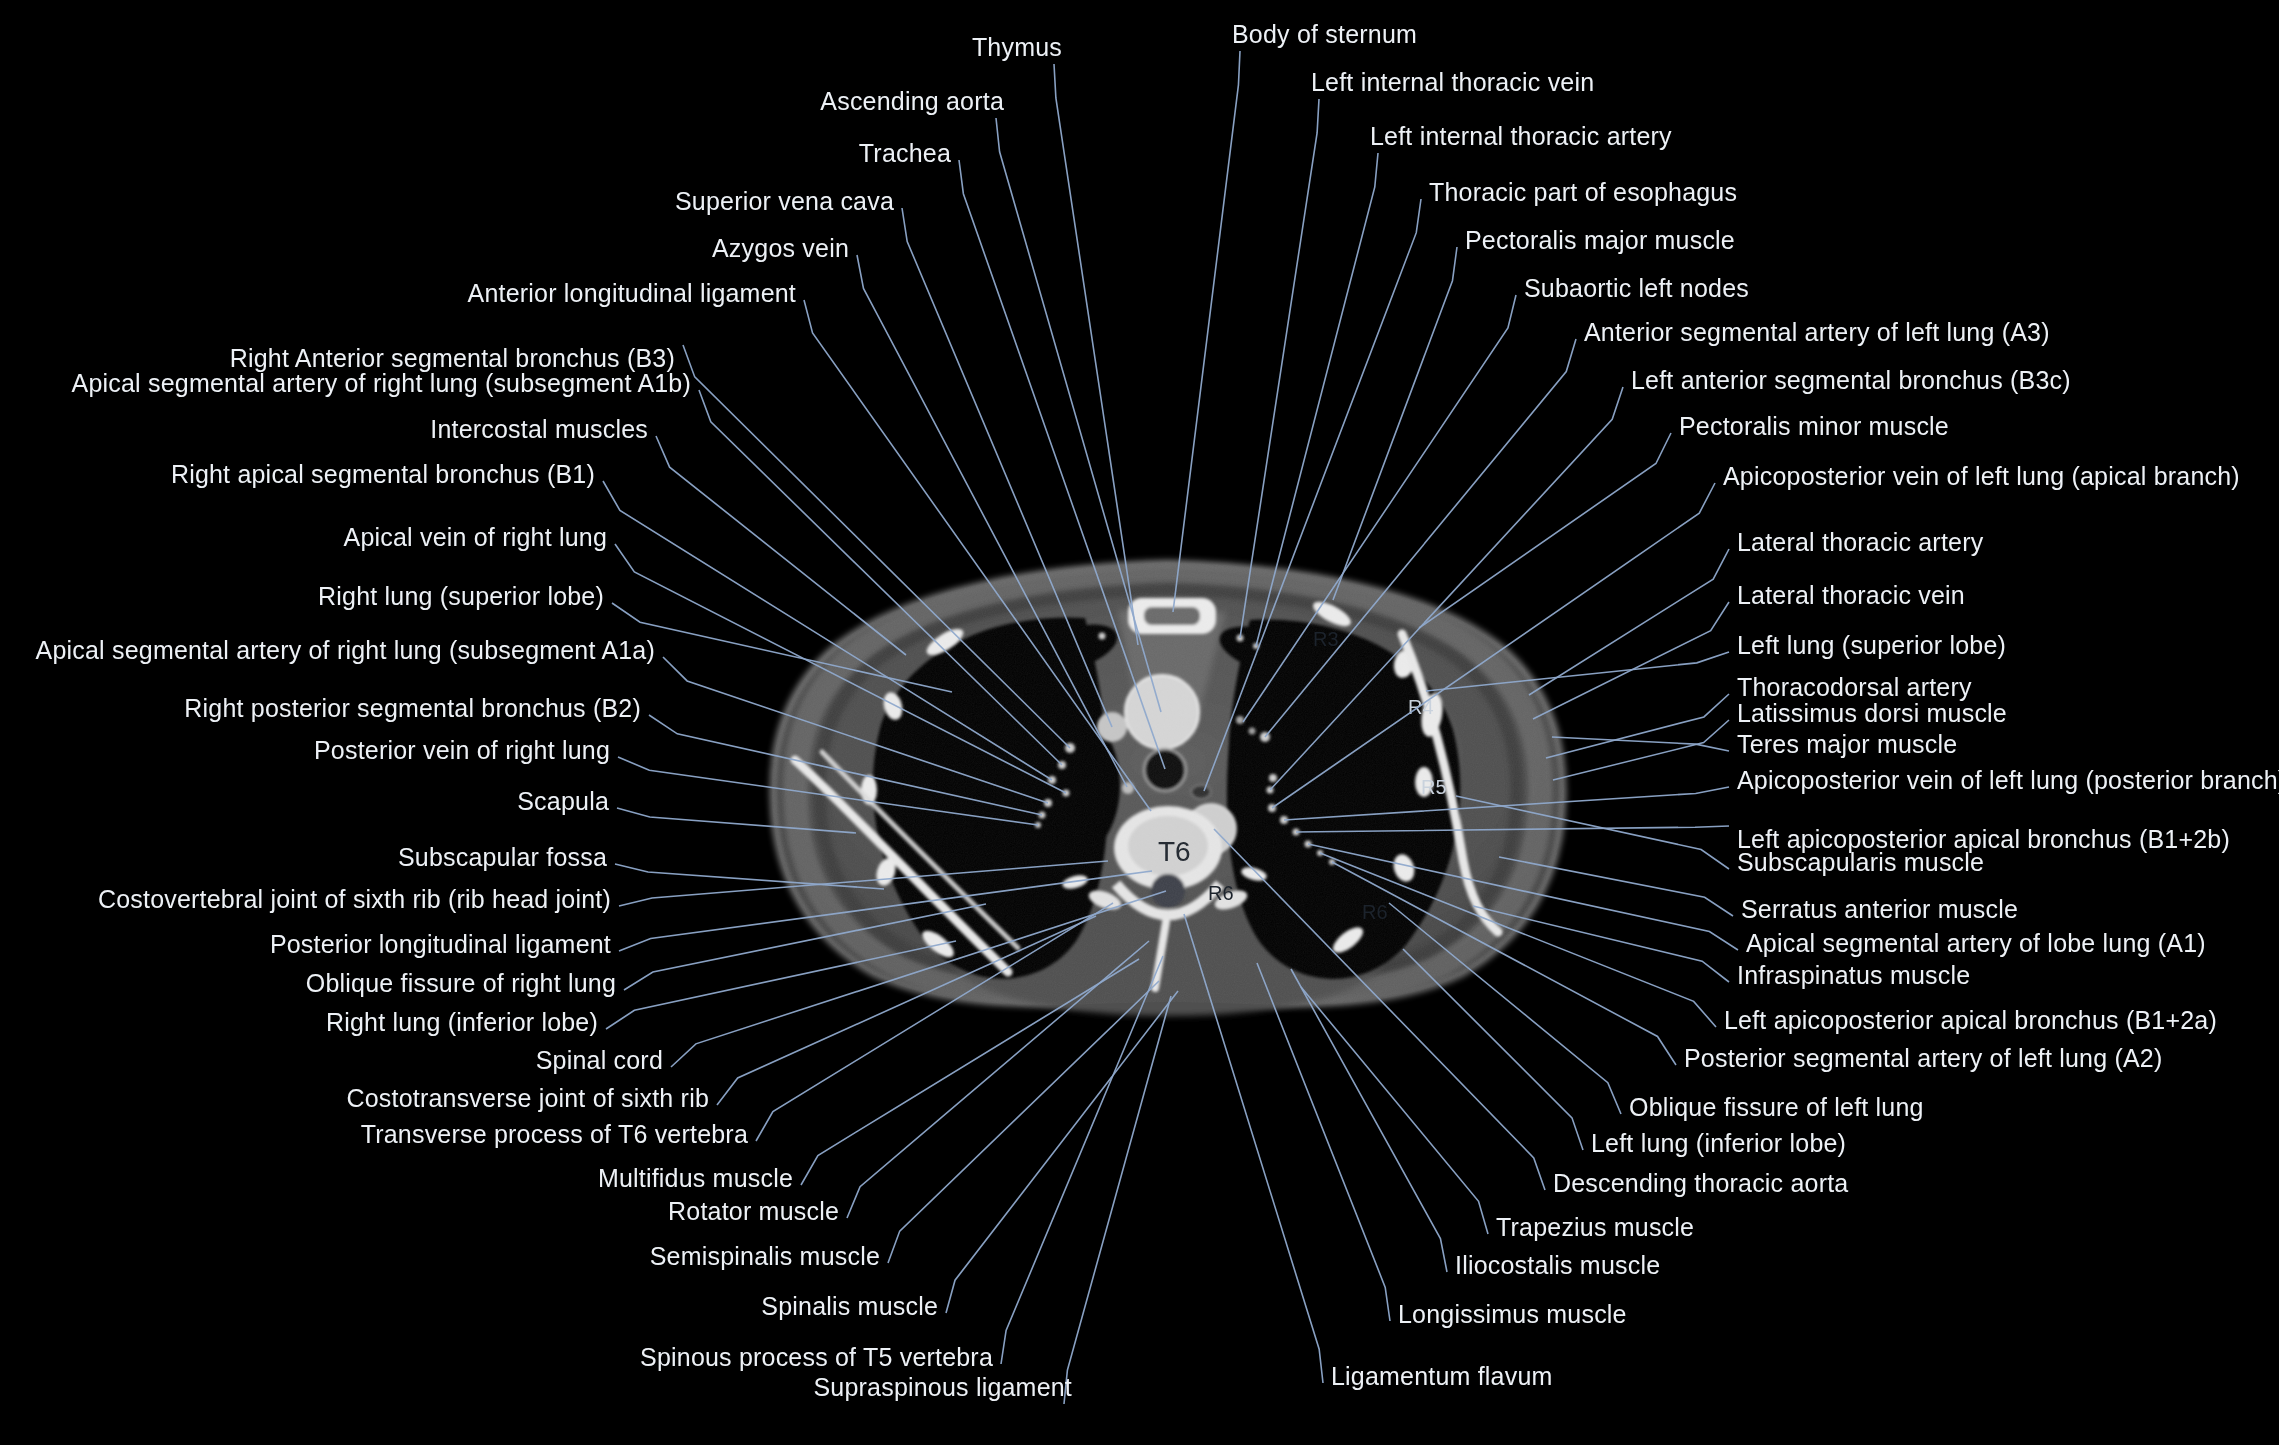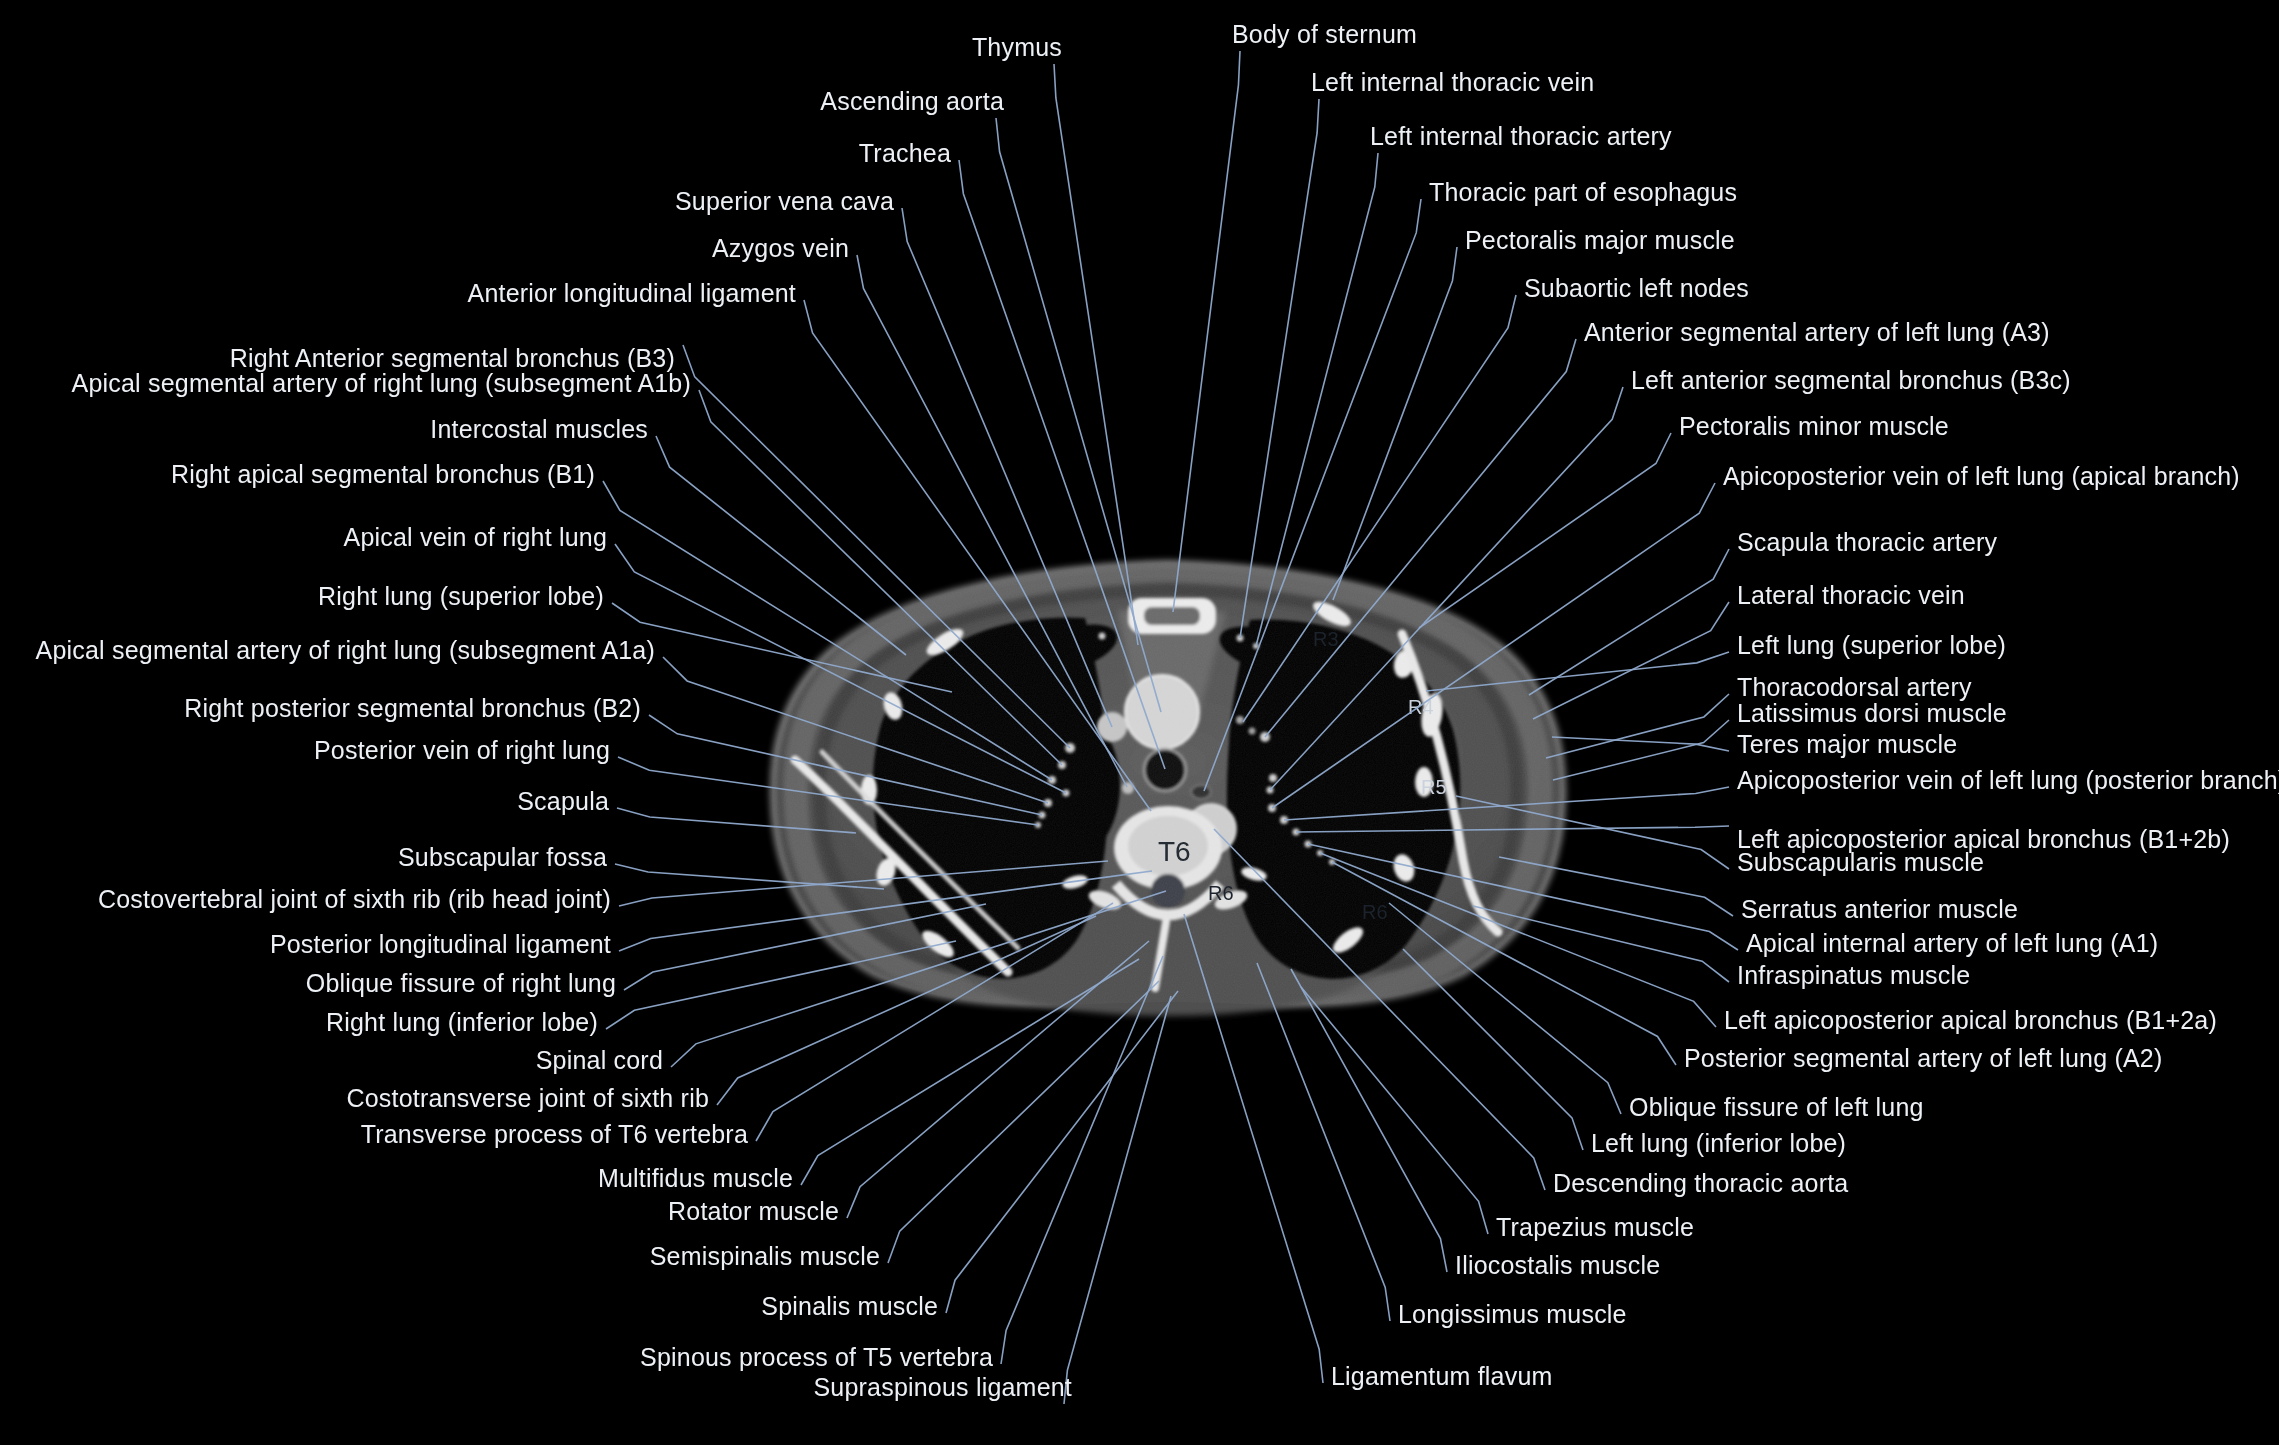--- a/index.html
+++ b/index.html
@@ -253,31 +253,31 @@
       <div class="label right" style="left: 1232px; top: 35px;">Body of sternum</div>
       <div class="label right" style="left: 1311px; top: 83px;">Left internal thoracic vein</div>
       <div class="label right" style="left: 1370px; top: 137px;">Left internal thoracic artery</div>
       <div class="label right" style="left: 1429px; top: 193px;">Thoracic part of esophagus</div>
       <div class="label right" style="left: 1465px; top: 241px;">Pectoralis major muscle</div>
       <div class="label right" style="left: 1524px; top: 289px;">Subaortic left nodes</div>
       <div class="label right" style="left: 1584px; top: 333px;">Anterior segmental artery of left lung (A3)</div>
       <div class="label right" style="left: 1631px; top: 381px;">Left anterior segmental bronchus (B3c)</div>
       <div class="label right" style="left: 1679px; top: 427px;">Pectoralis minor muscle</div>
       <div class="label right" style="left: 1723px; top: 477px;">Apicoposterior vein of left lung (apical branch)</div>
-      <div class="label right" style="left: 1737px; top: 543px;">Scapula thoracic artery</div>
+      <div class="label right" style="left: 1737px; top: 543px;">Lateral thoracic artery</div>
       <div class="label right" style="left: 1737px; top: 596px;">Lateral thoracic vein</div>
       <div class="label right" style="left: 1737px; top: 646px;">Left lung (superior lobe)</div>
       <div class="label right" style="left: 1737px; top: 688px;">Thoracodorsal artery</div>
       <div class="label right" style="left: 1737px; top: 714px;">Latissimus dorsi muscle</div>
       <div class="label right" style="left: 1737px; top: 745px;">Teres major muscle</div>
       <div class="label right" style="left: 1737px; top: 781px;">Apicoposterior vein of left lung (posterior branch)</div>
       <div class="label right" style="left: 1737px; top: 820px; margin-top: 20px;">Left apicoposterior apical bronchus (B1+2b)</div>
       <div class="label right" style="left: 1737px; top: 863px;">Subscapularis muscle</div>
       <div class="label right" style="left: 1741px; top: 910px;">Serratus anterior muscle</div>
-      <div class="label right" style="left: 1746px; top: 944px;">Apical internal artery of left lung (A1)</div>
+      <div class="label right" style="left: 1746px; top: 944px;">Apical segmental artery of lobe lung (A1)</div>
       <div class="label right" style="left: 1737px; top: 976px;">Infraspinatus muscle</div>
       <div class="label right" style="left: 1724px; top: 1021px;">Left apicoposterior apical bronchus (B1+2a)</div>
       <div class="label right" style="left: 1684px; top: 1059px;">Posterior segmental artery of left lung (A2)</div>
       <div class="label right" style="left: 1629px; top: 1108px;">Oblique fissure of left lung</div>
       <div class="label right" style="left: 1591px; top: 1144px;">Left lung (inferior lobe)</div>
       <div class="label right" style="left: 1553px; top: 1184px;">Descending thoracic aorta</div>
       <div class="label right" style="left: 1496px; top: 1228px;">Trapezius muscle</div>
       <div class="label right" style="left: 1455px; top: 1266px;">Iliocostalis muscle</div>
       <div class="label right" style="left: 1398px; top: 1315px;">Longissimus muscle</div>
       <div class="label right" style="left: 1331px; top: 1377px;">Ligamentum flavum</div>

